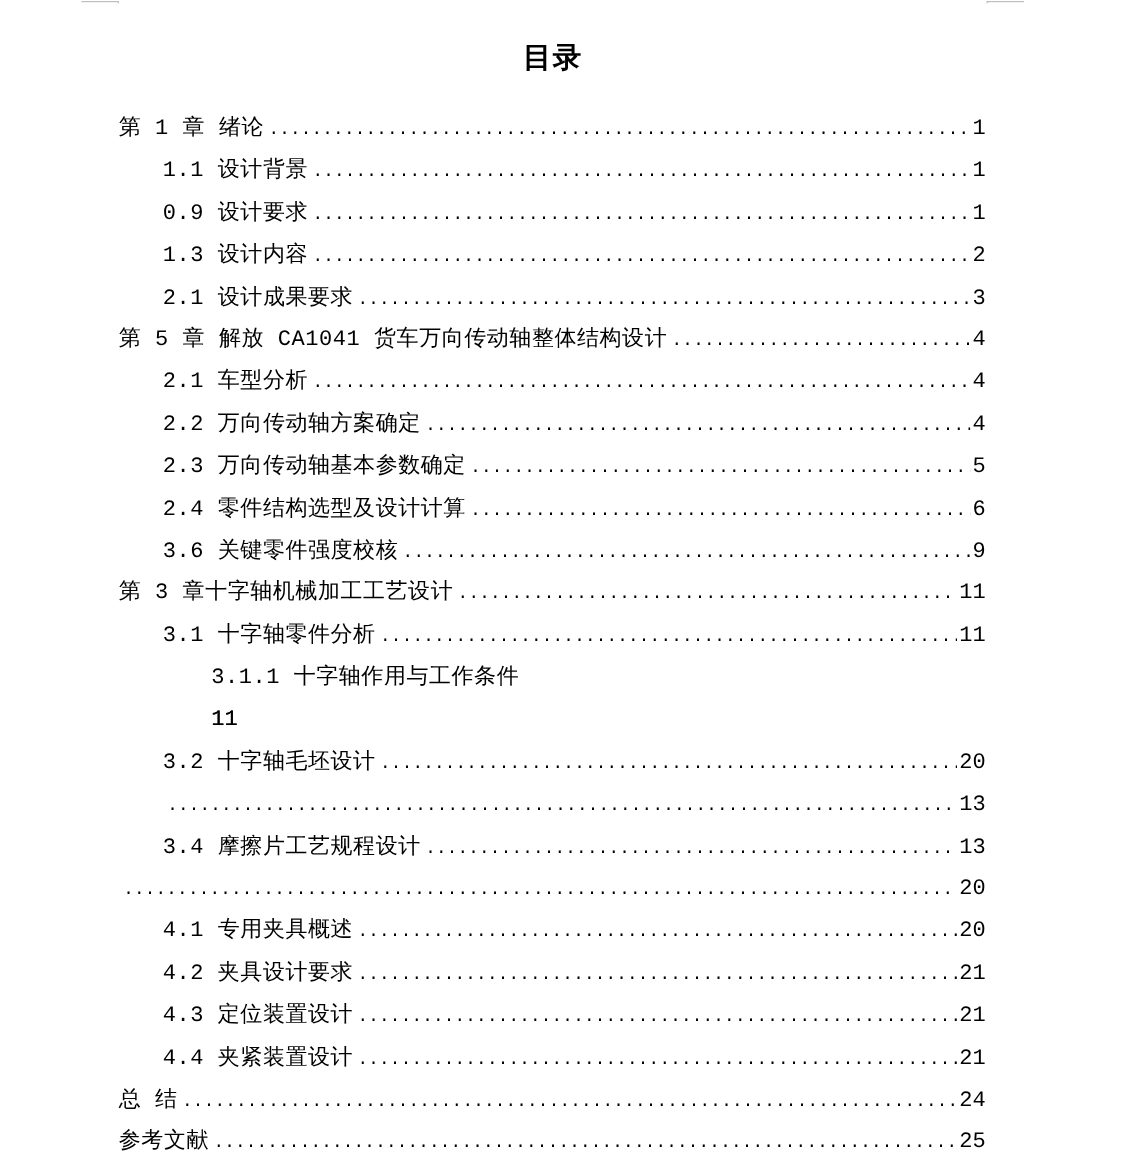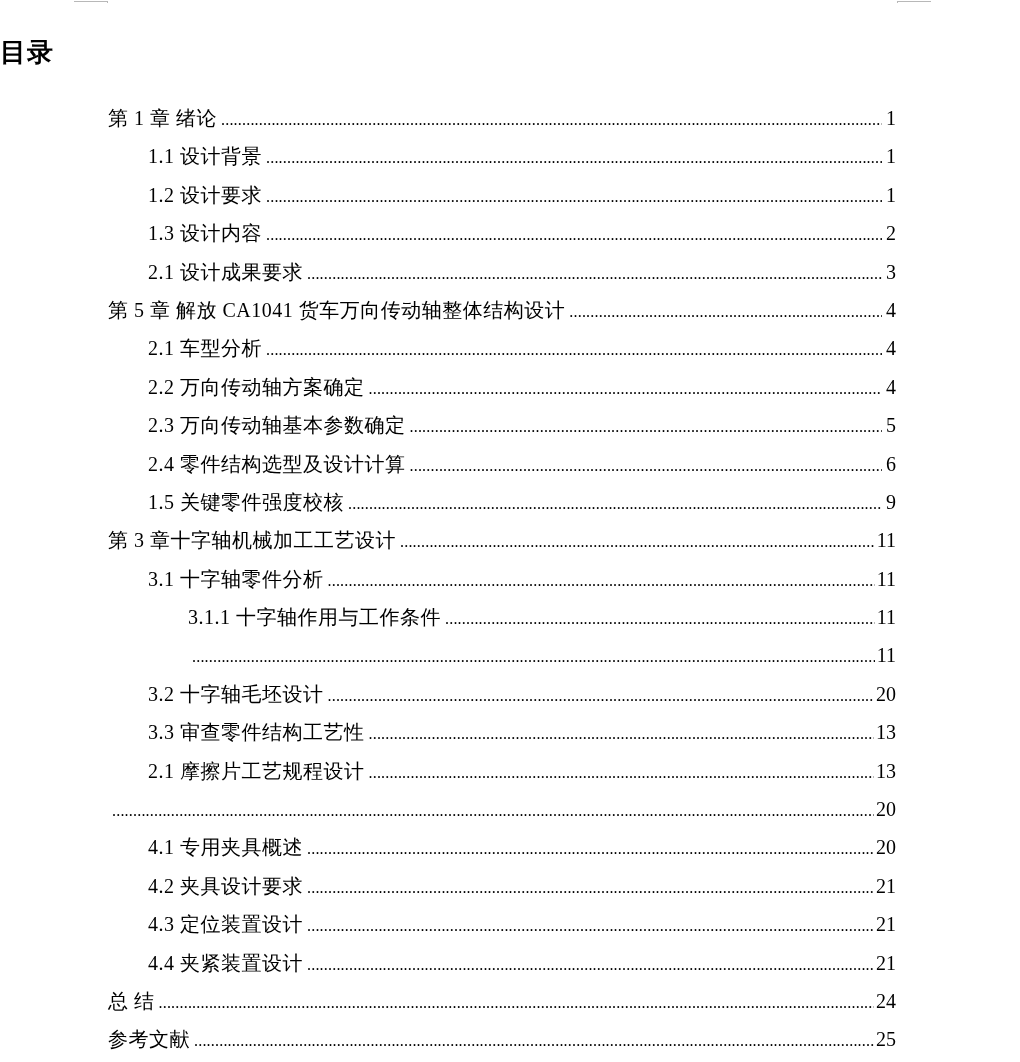--- a/index.html
+++ b/index.html
@@ -27,42 +27,43 @@
   }
   .crop-mark.right { left: 897px; width: 34px; }
   .crop-mark.right::before {
     content: ""; position: absolute; left: 0; top: 0; width: 1px; height: 2px; background: #b8b8b8;
   }
   .title {
     position: absolute;
     top: 34px;
     left: 0;
     width: 1005px;
-    text-align: left;
+    text-align: center;
     font-size: 26px;
     font-weight: bold;
     letter-spacing: 1px;
     line-height: 38px;
   }
   .toc {
     position: absolute;
     top: 99px;
     left: 108px;
     width: 788px;
   }
   .toc-row {
     display: flex;
     align-items: baseline;
     height: 38.4px;
     line-height: 38.4px;
     font-size: 20px;
     white-space: nowrap;
+    font-family: Liberation Mono, monospace;
   }
   .toc-row.level-2 { padding-left: 40px; justify-content: space-between; }
-  .toc-row.level-3 { padding-left: 80px; }
+  .toc-row.level-3 { padding-left: 80px; flex-direction: column; }
   .toc-label {
     flex: 0 0 auto;
     letter-spacing: 0.5px;
   }
   .toc-leader {
     flex: 1 1 auto;
     overflow: hidden;
     margin: 0 2px 0 4px;
     font-size: 16px;
     letter-spacing: 0.2px;
@@ -90,21 +91,21 @@
     <span class="toc-label">第 1 章  绪论</span>
     <span class="toc-leader"></span>
     <span class="toc-page">1</span>
   </div>
     <div class="toc-row level-2">
     <span class="toc-label">1.1 设计背景</span>
     <span class="toc-leader"></span>
     <span class="toc-page">1</span>
   </div>
     <div class="toc-row level-2">
-    <span class="toc-label">1.2 设计要求</span>
+    <span class="toc-label">0.9 设计要求</span>
     <span class="toc-leader"></span>
     <span class="toc-page">1</span>
   </div>
     <div class="toc-row level-2">
     <span class="toc-label">1.3 设计内容</span>
     <span class="toc-leader"></span>
     <span class="toc-page">2</span>
   </div>
     <div class="toc-row level-2">
     <span class="toc-label">2.1 设计成果要求</span>
@@ -130,21 +131,21 @@
     <span class="toc-label">2.3 万向传动轴基本参数确定</span>
     <span class="toc-leader"></span>
     <span class="toc-page">5</span>
   </div>
     <div class="toc-row level-2">
     <span class="toc-label">2.4 零件结构选型及设计计算</span>
     <span class="toc-leader"></span>
     <span class="toc-page">6</span>
   </div>
     <div class="toc-row level-2">
-    <span class="toc-label">1.5 关键零件强度校核</span>
+    <span class="toc-label">3.6 关键零件强度校核</span>
     <span class="toc-leader"></span>
     <span class="toc-page">9</span>
   </div>
     <div class="toc-row level-1">
     <span class="toc-label">第 3 章十字轴机械加工工艺设计</span>
     <span class="toc-leader"></span>
     <span class="toc-page">11</span>
   </div>
     <div class="toc-row level-2">
     <span class="toc-label">3.1 十字轴零件分析</span>
@@ -159,26 +160,25 @@
     <div class="toc-row level-3">
     <span class="toc-leader"></span>
     <span class="toc-page">11</span>
   </div>
     <div class="toc-row level-2">
     <span class="toc-label">3.2 十字轴毛坯设计</span>
     <span class="toc-leader"></span>
     <span class="toc-page">20</span>
   </div>
     <div class="toc-row level-2">
-    <span class="toc-label">3.3 审查零件结构工艺性</span>
     <span class="toc-leader"></span>
     <span class="toc-page">13</span>
   </div>
     <div class="toc-row level-2">
-    <span class="toc-label">2.1 摩擦片工艺规程设计</span>
+    <span class="toc-label">3.4 摩擦片工艺规程设计</span>
     <span class="toc-leader"></span>
     <span class="toc-page">13</span>
   </div>
     <div class="toc-row level-1">
     <span class="toc-leader"></span>
     <span class="toc-page">20</span>
   </div>
     <div class="toc-row level-2">
     <span class="toc-label">4.1 专用夹具概述</span>
     <span class="toc-leader"></span>

